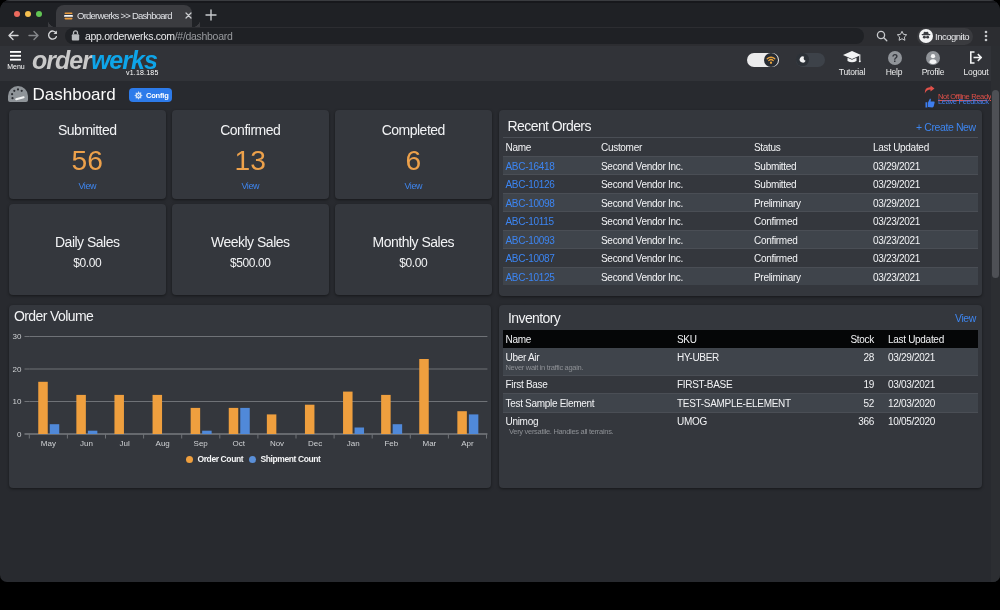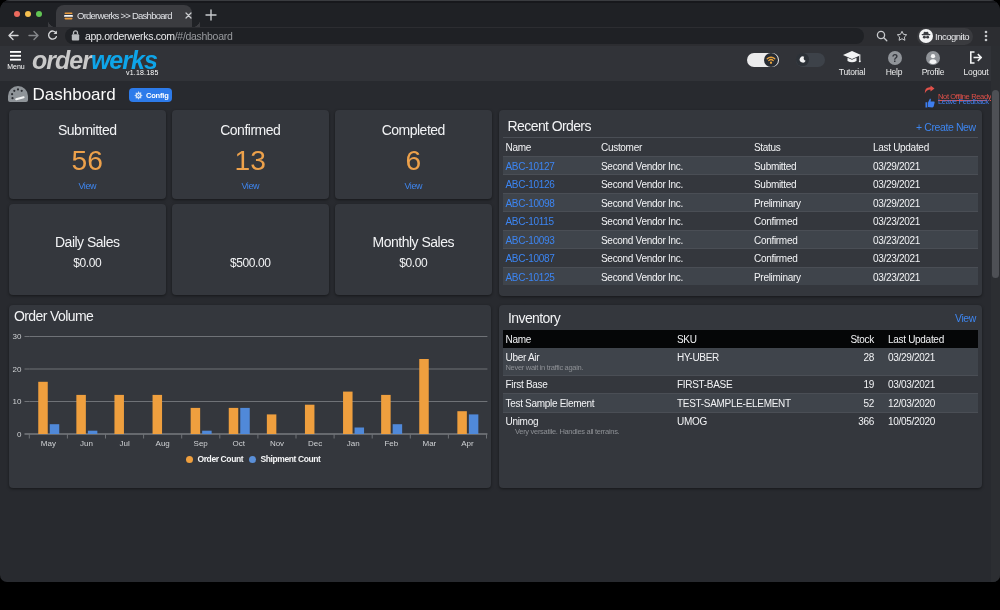--- a/index.html
+++ b/index.html
@@ -210,40 +210,41 @@
     <div class="cardtxt t1" style="top:11.7px;">Completed</div>
     <div class="cardtxt t2" style="top:33.7px;">6</div>
     <div class="cardtxt t3" style="top:70.5px;">View</div>
   </div>
 
   <div class="card" style="left:8.5px; top:204.3px; width:157.5px; height:91px;">
     <div class="cardtxt t1" style="top:29.7px;">Daily Sales</div>
     <div class="cardtxt t4" style="top:51.9px;">$0.00</div>
   </div>
   <div class="card" style="left:171.5px; top:204.3px; width:157.5px; height:91px;">
+    <div class="cardtxt t1" style="top:29.7px;">Weekly Sales</div>
     <div class="cardtxt t4" style="top:51.9px;">$500.00</div>
   </div>
   <div class="card" style="left:334.5px; top:204.3px; width:157.5px; height:91px;">
     <div class="cardtxt t1" style="top:29.7px;">Monthly Sales</div>
     <div class="cardtxt t4" style="top:51.9px;">$0.00</div>
   </div>
 
   <div class="panel" style="left:499px; top:110.3px; width:483px; height:185.7px;"></div>
   <div class="ptitle" style="left:507.6px; top:118px;">Recent Orders</div>
   <div class="plink" style="left:916px; top:120.5px;">+ Create New</div>
   <div class="abs" style="left:503px; top:136.6px; width:475px; height:1px; background:#4a4e55;"></div>
   <div class="abs" id="rotable" style="left:503px; top:137.4px; width:475px;">
     <div class="rrow" style="top:0;">
         <span class="cell rhead" style="left:2.5px;">Name</span>
         <span class="cell rhead" style="left:98px;">Customer</span>
         <span class="cell rhead" style="left:251px;">Status</span>
         <span class="cell rhead" style="left:370px;">Last Updated</span>
       </div>
     <div class="rrow stripe" style="top:18.5px;">
-        <span class="cell link" style="left:2.5px;">ABC-10127</span>
+        <span class="cell link" style="left:2.5px;">ABC-16418</span>
         <span class="cell" style="left:98px;">Second Vendor Inc.</span>
         <span class="cell" style="left:251px;">Submitted</span>
         <span class="cell" style="left:370px;">03/29/2021</span>
       </div>
     <div class="rrow" style="top:37px;">
         <span class="cell link" style="left:2.5px;">ABC-10126</span>
         <span class="cell" style="left:98px;">Second Vendor Inc.</span>
         <span class="cell" style="left:251px;">Submitted</span>
         <span class="cell" style="left:370px;">03/29/2021</span>
       </div>
@@ -370,19 +371,19 @@
       <span class="cell" style="left:2.5px;">Test Sample Element</span>
         <span class="cell" style="left:174px;">TEST-SAMPLE-ELEMENT</span>
         <span class="cell stk">52</span>
         <span class="cell" style="left:385px;">12/03/2020</span>
     </div>
     <div class="irow" style="top:81.5px; height:26px; border-top:1px solid #4a4e55;">
       <span class="ttl" style="left:2.5px;">Unimog</span>
         <span class="ttl" style="left:174px;">UMOG</span>
         <span class="ttl stk">366</span>
         <span class="ttl" style="left:385px;">10/05/2020</span>
-      <span class="sub" style="left:12px;">Very versatile. Handles all terrains.</span>
+      <span class="sub" style="left:6px;">Very versatile. Handles all terrains.</span>
     </div>
   </div>
 
   <div class="abs" style="left:991px; top:46px; width:9px; height:564px; background:#2c2e32;"></div>
   <div class="abs" style="left:992px; top:90px; width:7px; height:188px; border-radius:3.5px; background:#4e5055;"></div>
 </div>
 
 </body></html>

